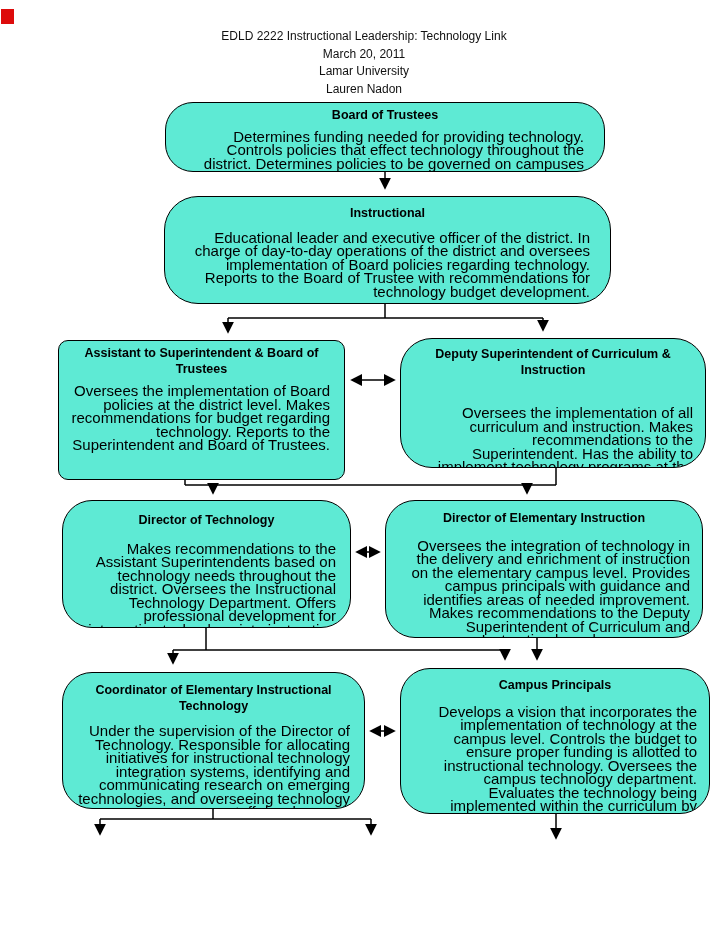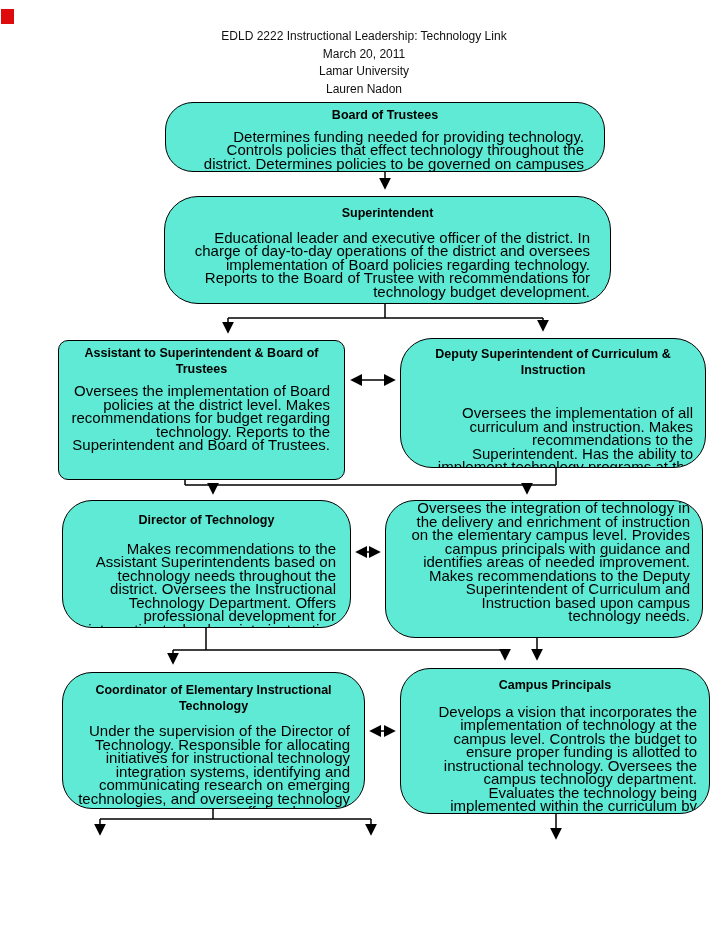--- a/index.html
+++ b/index.html
@@ -113,40 +113,41 @@
       <line x1="556" y1="814" x2="556" y2="838" marker-end="url(#arr)"></line>
     </g>
   </svg>
 
   <div class="node" id="node-board">
     <div class="node-title">Board of Trustees</div>
     <div class="node-body">Determines funding needed for providing technology. Controls policies that effect technology throughout the district. Determines policies to be governed on campuses in regards to technology use.</div>
   </div>
 
   <div class="node" id="node-super">
-    <div class="node-title">Superintendent</div>
+    <div class="node-title">Instructional</div>
     <div class="node-body">Educational leader and executive officer of the district. In charge of day-to-day operations of the district and oversees implementation of Board policies regarding technology. Reports to the Board of Trustee with recommendations for technology budget development.</div>
   </div>
 
   <div class="node" id="node-assistant">
     <div class="node-title">Assistant to Superintendent &amp; Board of Trustees</div>
     <div class="node-body">Oversees the implementation of Board policies at the district level. Makes recommendations for budget regarding technology. Reports to the Superintendent and Board of Trustees.</div>
   </div>
 
   <div class="node" id="node-deputy">
     <div class="node-title">Deputy Superintendent of Curriculum &amp; Instruction</div>
     <div class="node-body">Oversees the implementation of all curriculum and instruction. Makes recommendations to the Superintendent. Has the ability to implement technology programs at the elementary level. Proposes financial assistance for campuses to use technology.</div>
   </div>
 
   <div class="node" id="node-dirtech">
     <div class="node-title">Director of Technology</div>
     <div class="node-body">Makes recommendations to the Assistant Superintendents based on technology needs throughout the district. Oversees the Instructional Technology Department. Offers professional development for integrating technology into instruction delivery and enrichment.</div>
   </div>
 
   <div class="node" id="node-direlem">
+    <div class="node-title">Director of Elementary Instruction</div>
     <div class="node-body">Oversees the integration of technology in the delivery and enrichment of instruction on the elementary campus level. Provides campus principals with guidance and identifies areas of needed improvement. Makes recommendations to the Deputy Superintendent of Curriculum and Instruction based upon campus technology needs.</div>
   </div>
 
   <div class="node" id="node-coord">
     <div class="node-title">Coordinator of Elementary Instructional Technology</div>
     <div class="node-body">Under the supervision of the Director of Technology. Responsible for allocating initiatives for instructional technology integration systems, identifying and communicating research on emerging technologies, and overseeing technology staff development.</div>
   </div>
 
   <div class="node" id="node-campus">
     <div class="node-title">Campus Principals</div>

